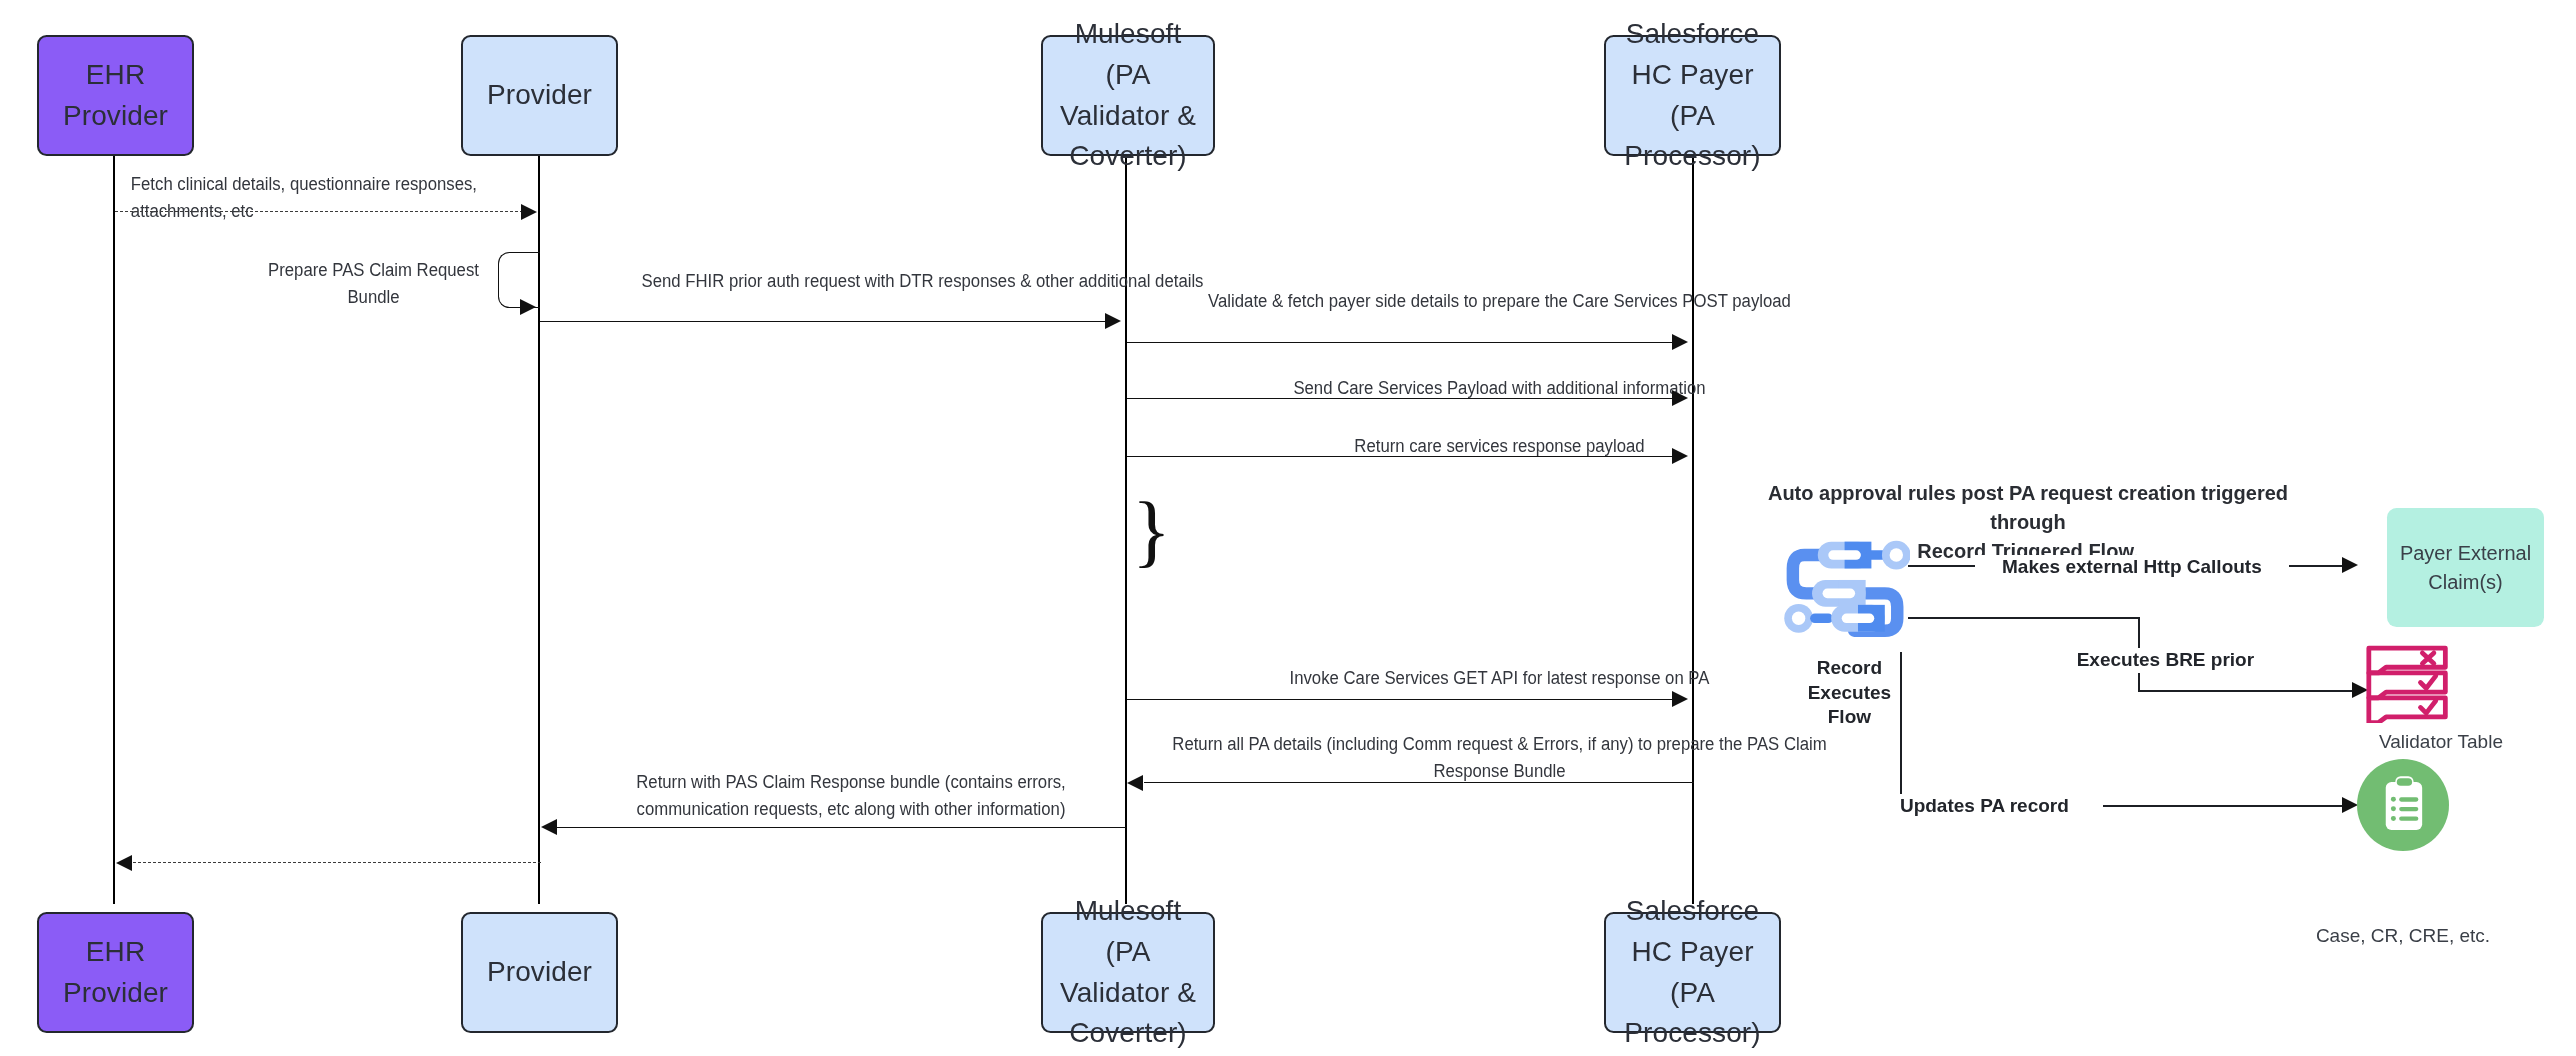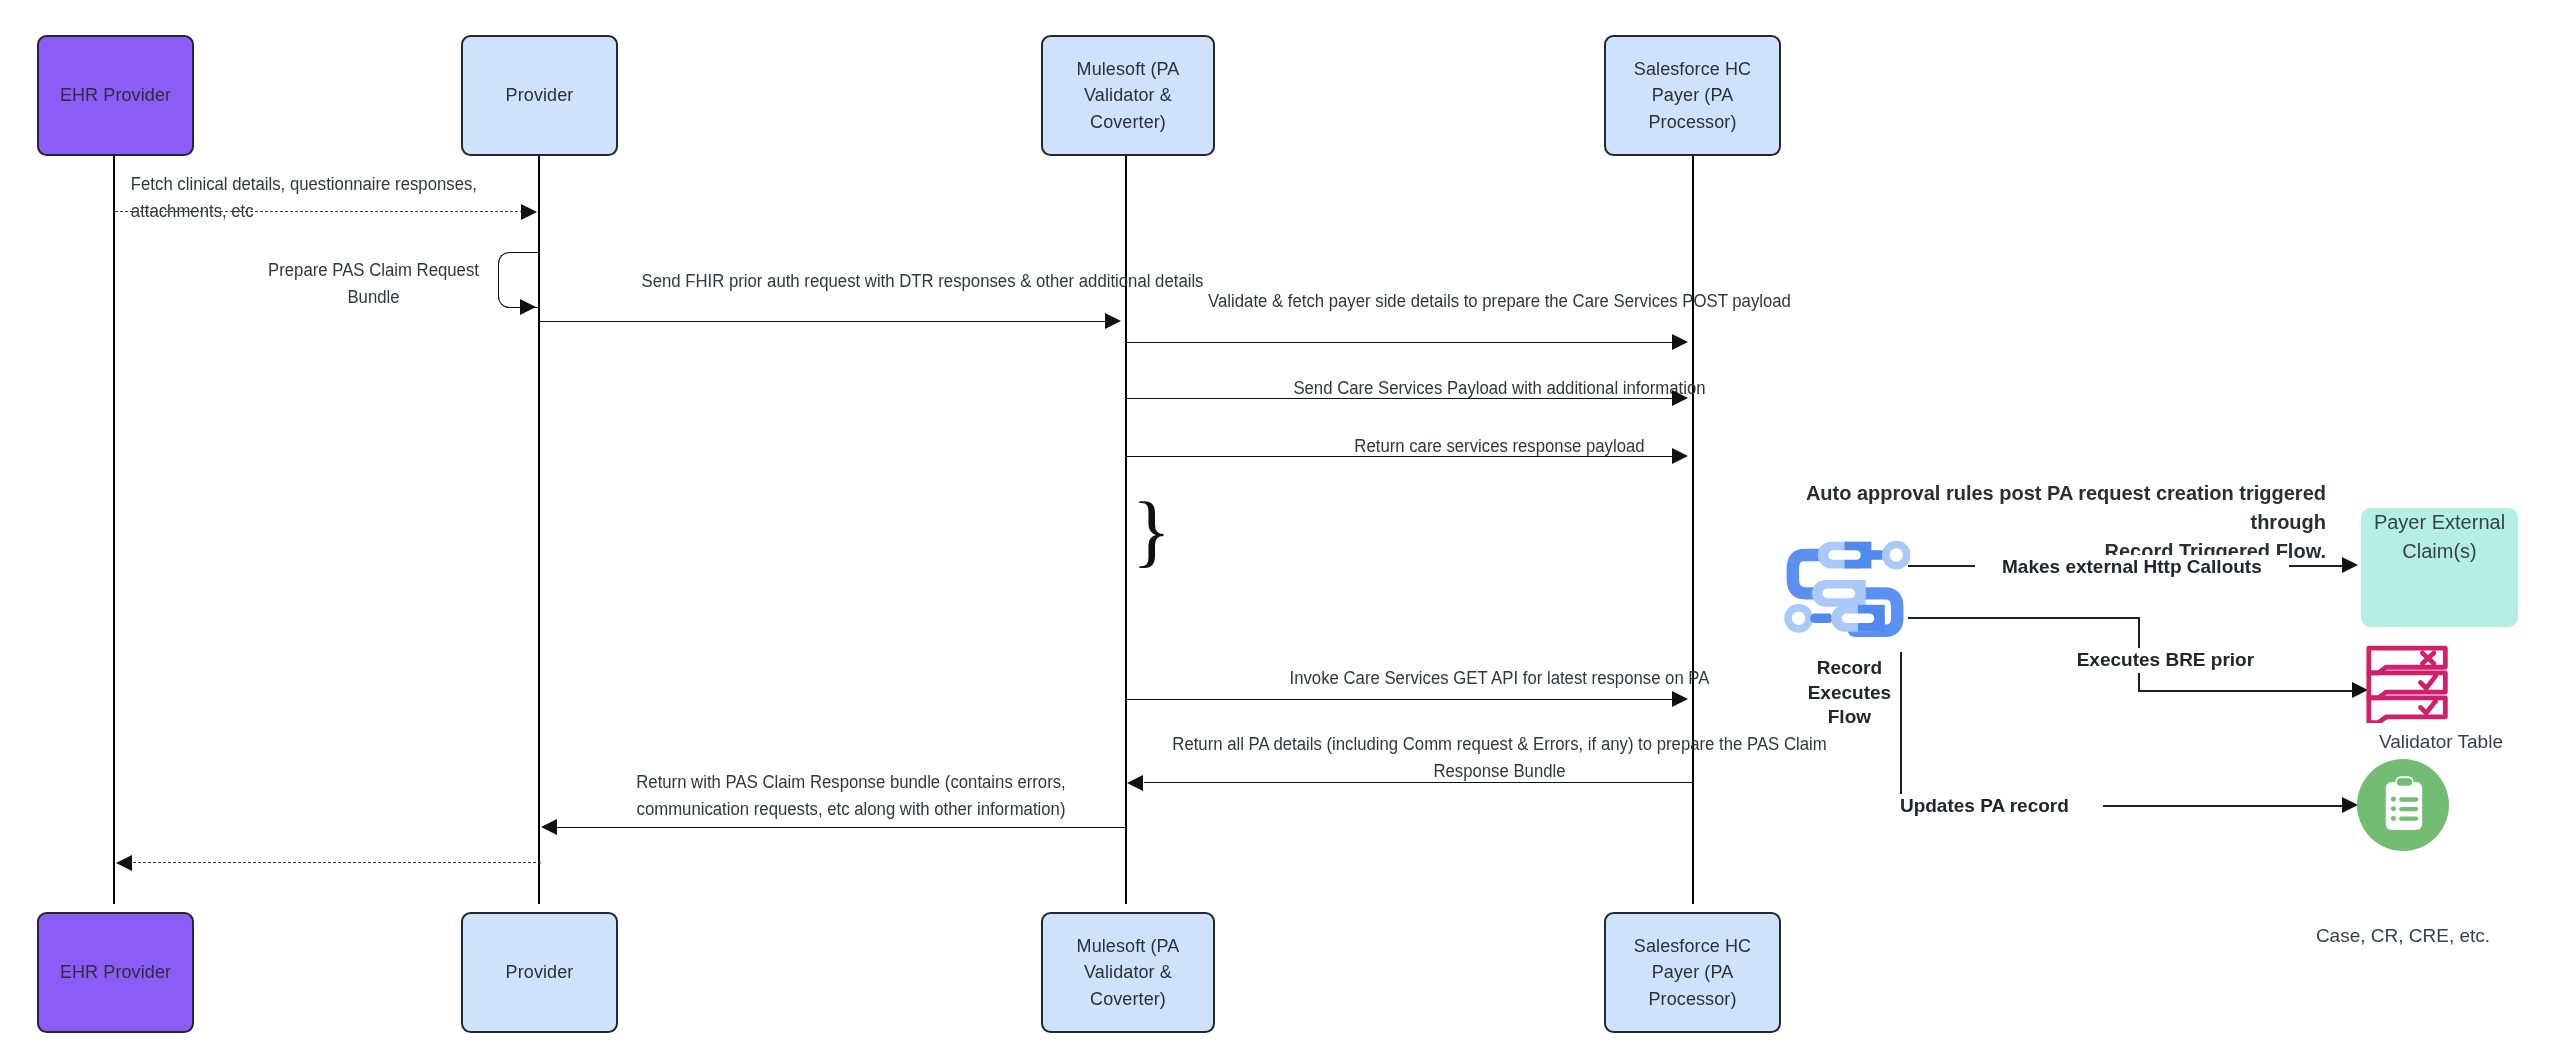--- a/index.html
+++ b/index.html
@@ -6,21 +6,21 @@
   body{font-family:"Liberation Sans", sans-serif;}
   #canvas{position:relative;width:2576px;height:1056px;background:#ffffff;overflow:hidden;}
 
   
   .actor{
     position:absolute;box-sizing:border-box;
     border:2.4px solid #23272e;border-radius:9.6px;
     display:flex;align-items:center;justify-content:center;
     text-align:center;color:#2b2f38;
     font-family:"Liberation Sans", sans-serif;
-    font-size:18px;line-height:1.45;letter-spacing:0.1px;
+    font-size:28px;line-height:1.45;letter-spacing:0.1px;
     padding:3.8px 7.7px;
   }
   .actor.green{background:#8b5cf6;}
   .actor.blue{background:#cfe2fb;}
 
   .lifeline{position:absolute;width:2.4px;background:#000;}
 
   
   .msg-line{position:absolute;height:0;border-top:1.9px solid #111;}
   .msg-line.dashed{border-top:1.9px dashed #3b3b3b;}
@@ -58,22 +58,22 @@
     position:absolute;color:#22252b;font-weight:bold;
     font-family:"Liberation Sans", sans-serif;font-size:19px;line-height:1.3;
     text-align:center;background:#fff;padding:0 2.9px;
   }
   .caption{
     position:absolute;color:#3a3f47;text-align:center;
     font-family:"Liberation Sans", sans-serif;font-size:19px;line-height:1.4;
   }
   .ext-box{
     position:absolute;box-sizing:border-box;background:#b4f0e1;border-radius:9.6px;
-    display:flex;justify-content:center;text-align:center;
-    color:#3a4049;font-family:"Liberation Sans", sans-serif;font-size:20px;line-height:1.45;
+    display:flex;align-items:center;justify-content:center;text-align:center;
+    color:#3a4049;font-family:"Liberation Sans", sans-serif;font-size:20px;line-height:1.45;margin-left:26px;
   }
   .conn{position:absolute;background:#1c1f24;}
   .conn.h{height:1.9px;}
   .conn.v{width:1.9px;}
   .icon-wrap{position:absolute;}
   .green-circle{position:absolute;border-radius:50%;background:#72bd72;}
 </style>
 </head>
 <body>
 
@@ -150,21 +150,21 @@
   <div class="msg-line" style="left:1144px;top:782px;width:550px;"></div>
   <div class="arrow-l" style="left:1127px;top:775px;"></div>
 
   <div class="msg-label" style="left:577px;top:769px;width:548px;">Return with PAS Claim Response bundle (contains errors, communication requests, etc along with other information)</div>
   <div class="msg-line" style="left:557px;top:827px;width:569px;"></div>
   <div class="arrow-l" style="left:541px;top:819px;"></div>
 
   <div class="msg-line dashed" style="left:133px;top:862px;width:408px;"></div>
   <div class="arrow-l" style="left:116px;top:855px;"></div>
 
-  <div class="panel-title" style="left:1730px;top:479px;width:596px;text-align:right;">
+  <div class="panel-title" style="left:1730px;top:479px;width:596px;">
     <div>Auto approval rules post PA request creation triggered through</div>
     <div>Record Triggered Flow.</div>
   </div>
 
   <div class="icon-wrap" style="left:1783px;top:534px;width:127px;height:113px;">
     <svg width="127" height="113" viewBox="0 0 132 118" xmlns="http://www.w3.org/2000/svg">
 
       <path d="M 40 22 H 22 Q 10 22 10 36 V 48 Q 10 62 24 62 H 62" stroke="#5a90f0" stroke-width="13" fill="none" stroke-linecap="round"></path>
       <path d="M 70 62 H 106 Q 119 62 119 76 V 88 Q 119 101 106 101 H 74" stroke="#5a90f0" stroke-width="13" fill="none" stroke-linecap="round"></path>
 

